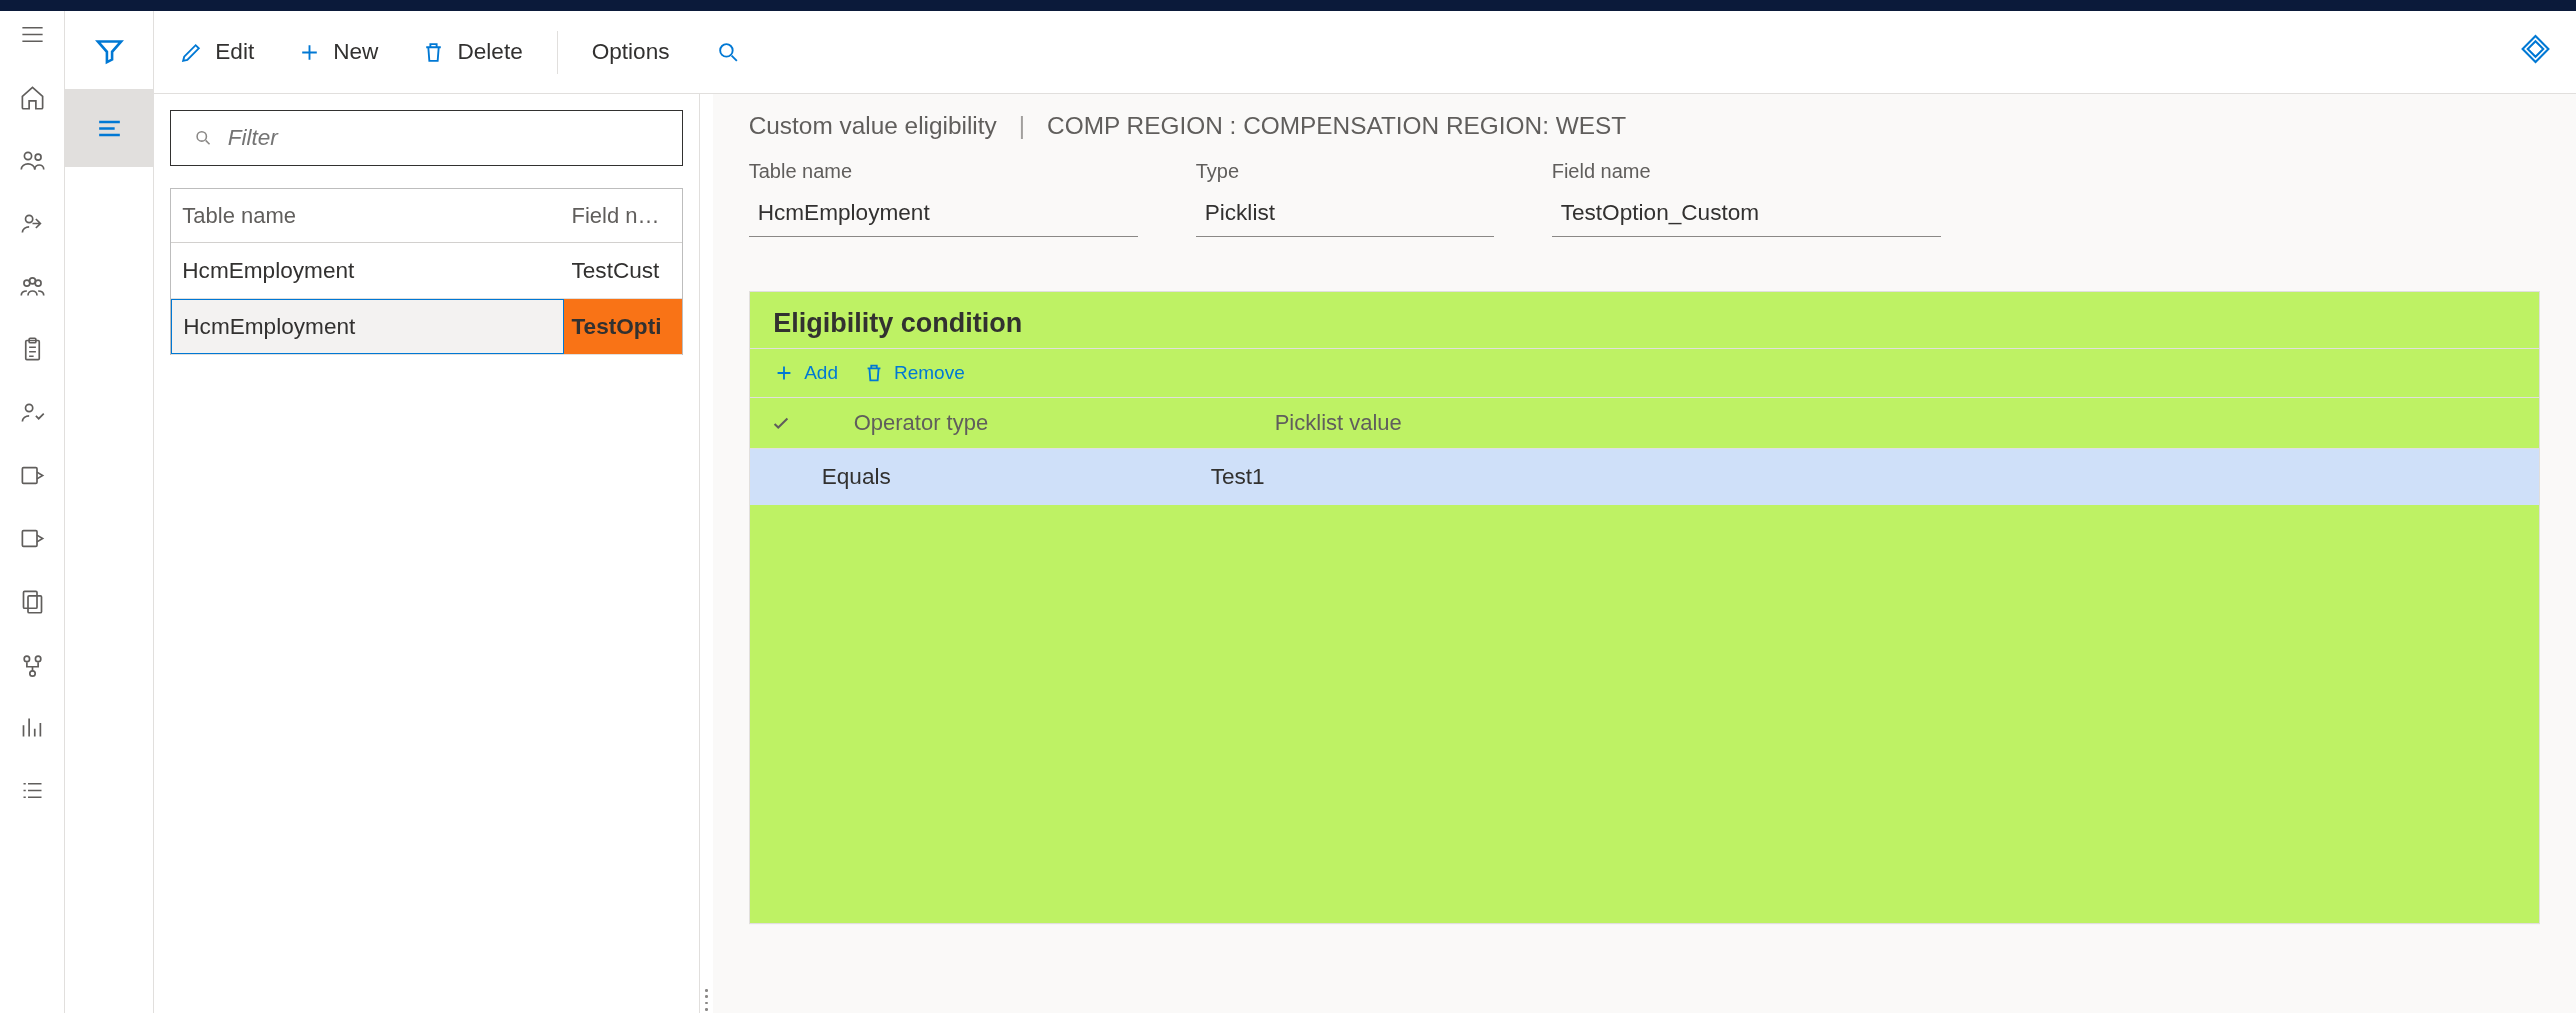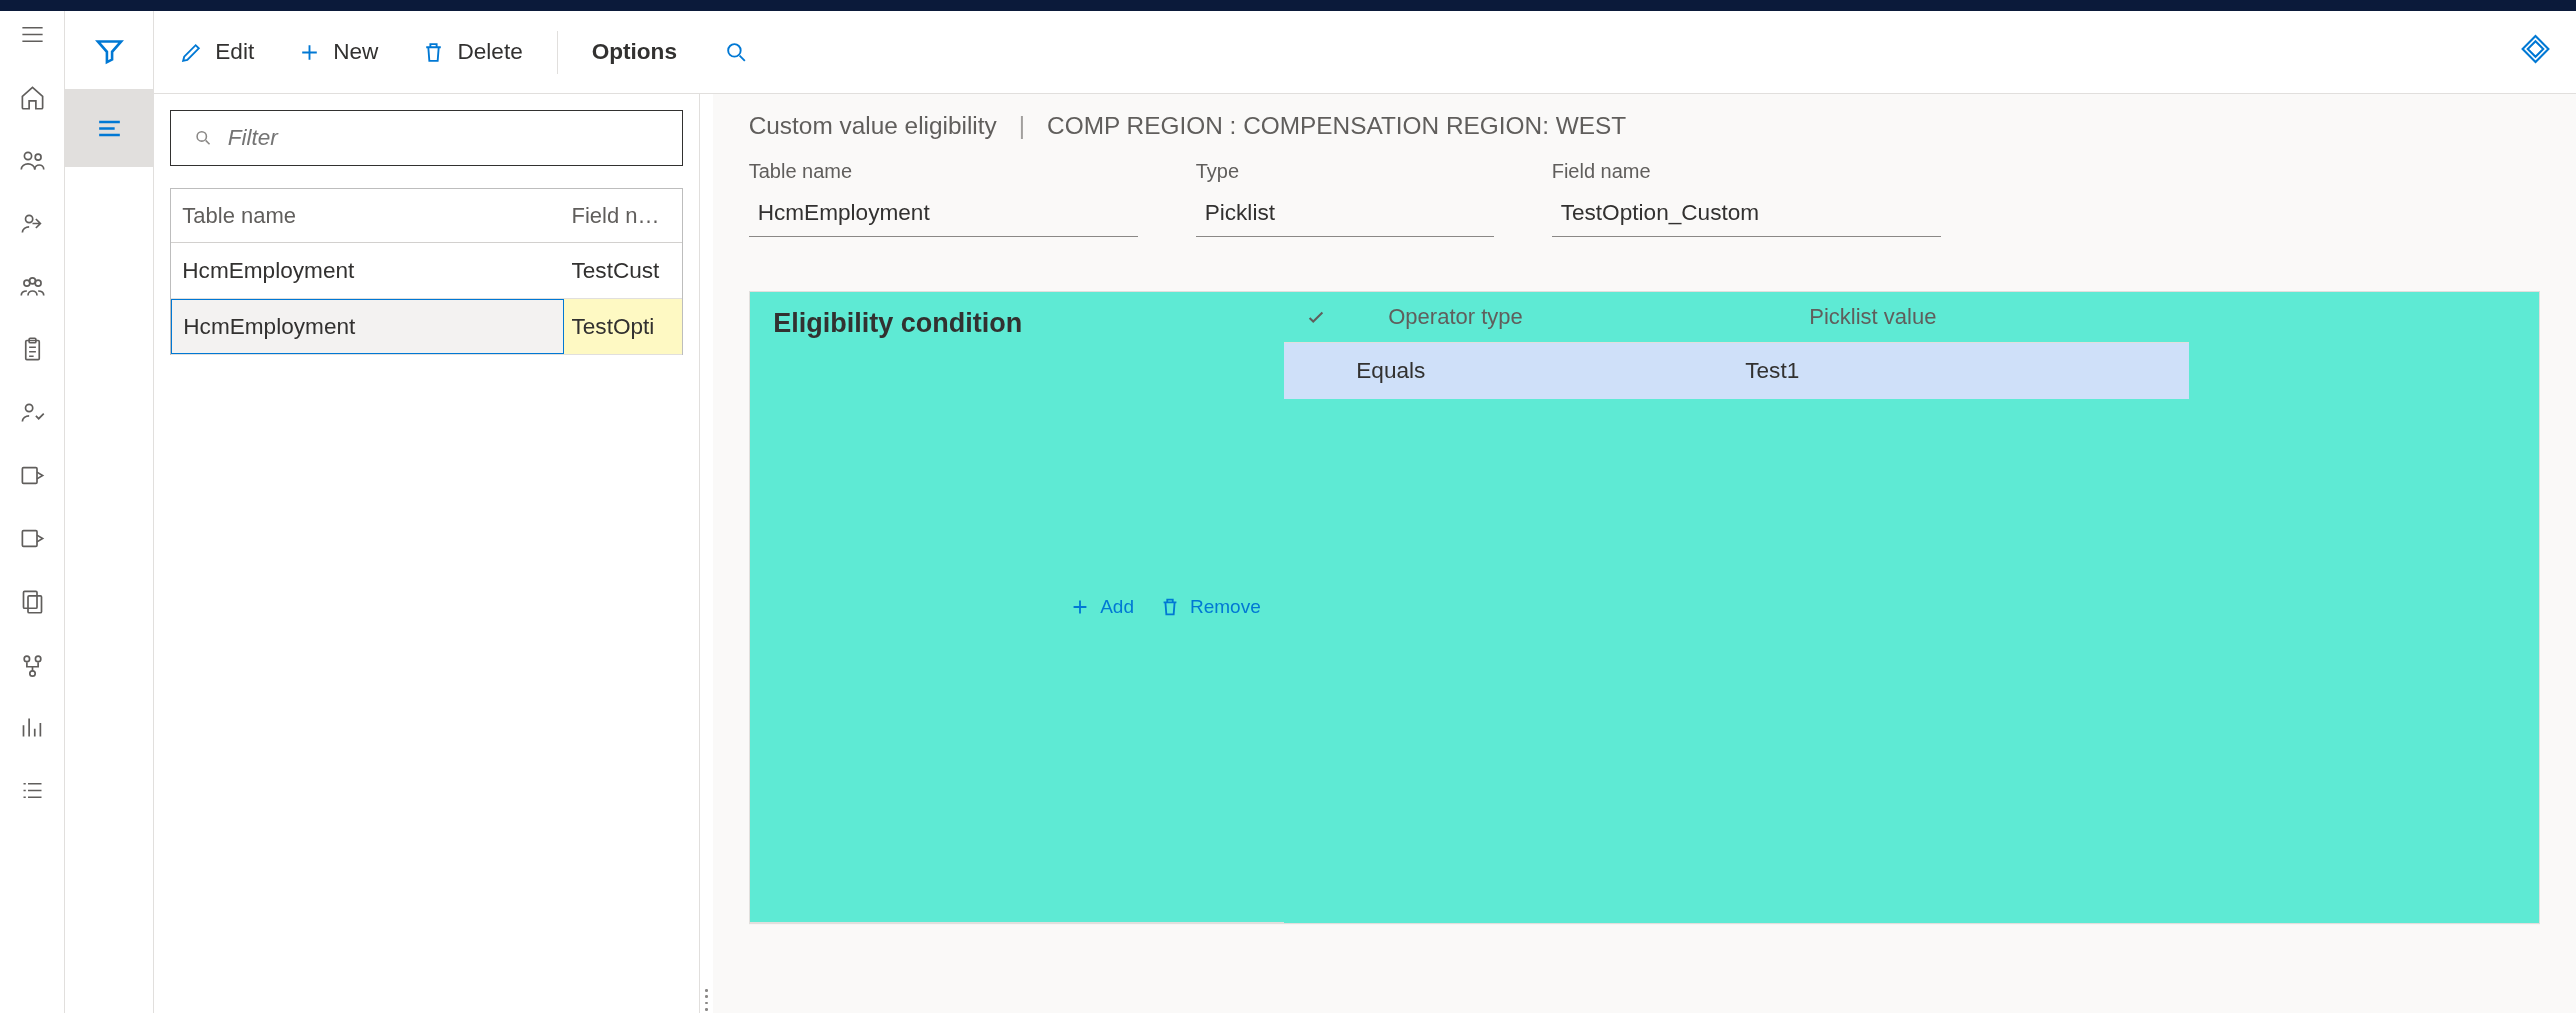--- a/index.html
+++ b/index.html
@@ -14,55 +14,55 @@
   .rail2 { width:89px; border-right:0.9px solid #e1dfdd; display:flex; flex-direction:column; align-items:center; }
   .rail2-btn { width:89px; height:78px; display:flex; align-items:center; justify-content:center; }
   .rail2-btn.active { background:#e1dfdd; }
   .rail2-btn svg { width:31px; height:31px; stroke:#0078d4; fill:none; stroke-width:2; }
   
   .main { flex:1; display:flex; flex-direction:column; position:relative; }
   
   .cmdbar { height:83px; border-bottom:0.9px solid #e1dfdd; display:flex; align-items:center; padding:0 16.3px; gap:25px; position:relative;}
   .cmdbtn { display:flex; align-items:center; gap:11px; color:#323130; padding:11px 9px; height:100%; }
   .cmdbtn svg { width:25px; height:25px; stroke:#0078d4; fill:none; stroke-width:1.8; }
-  .cmdbtn.bold { font-weight:700; }
+  .cmdbtn.bold { font-weight:400; }
   .divider { width:0.9px; height:43px; background:#e1dfdd; }
   .cmd-search { margin-left:3.6px; }
   .app-icon { position:absolute; right:25px; top:50%; transform:translateY(-50%); }
   .app-icon svg { width:31px; height:31px; stroke:#0078d4; fill:none; stroke-width:1.6; }
   
   .body { flex:1; display:flex; }
   
   .listpanel { width:546px; padding:16.3px 16.3px 0 16.3px; border-right:0.9px solid #e1dfdd; display:flex; flex-direction:column; position:relative;}
   .filterbox { border:1.6px solid #323130; height:56px; display:flex; align-items:center; padding:0 23px; gap:12.7px; }
   .filterbox svg { width:20px; height:20px; stroke:#8a8886; fill:none; stroke-width:2; }
   .filterbox input { border:none; outline:none; font-size:22.6px; width:100%; color:#605e5c; font-style:italic; background:transparent;}
   .list { margin-top:22px; border:0.9px solid #bdbdbd; border-bottom:none; }
   .list-header { display:flex; height:54px; align-items:center; border-bottom:0.9px solid #d2d0ce; color:#605e5c; font-size:22px;}
   .col1 { width:393px; padding-left:11px; }
   .col2 { flex:1; padding-left:7.2px; overflow:hidden; white-space:nowrap;}
   .list-row { display:flex; height:56px; align-items:center; border-bottom:0.9px solid #e1dfdd; font-size:22.6px; }
   .list-row.selected .col1cell { border:1.4px solid #0078d4; background:#f3f2f1; height:100%; display:flex; align-items:center;}
-  .list-row.selected .col2cell { background:#fef9c3; height:100%; display:flex; align-items:center;}
+  .list-row.selected .col2cell { background:#f97316; height:100%; display:flex; align-items:center;font-weight:bold;}
   .col1cell { width:393px; padding-left:11px; }
   .col2cell { flex:1; padding-left:7.2px; overflow:hidden; white-space:nowrap;}
   
   .splitter { width:12.7px; display:flex; align-items:center; justify-content:center; color:#8a8886; position:relative;}
   .splitter-dots { position:absolute; top:895px; display:flex; flex-direction:column; gap:3.6px;}
   .splitter-dots span { width:2.7px; height:2.7px; background:#8a8886; border-radius:50%; }
   
   .detail { flex:1; padding:18px 36px 0 36px; background:#faf9f8; display:flex; flex-direction:column;}
   .breadcrumb { font-size:24.4px; color:#605e5c; display:flex; align-items:center; gap:22px; margin-bottom:11px;}
   .breadcrumb .sep { color:#a19f9d; }
   .formrow { display:flex; gap:58px; margin-top:9px; }
   .field { display:flex; flex-direction:column; width:389px; }
   .field-label { font-size:20px; color:#605e5c; margin-bottom:7.2px; }
   .field-input { height:47px; border:none; border-bottom:1.4px solid #8a8886; background:transparent; font-size:22.6px; padding:0 9px; display:flex; align-items:center;}
   .field.small { width:298px; }
-  .section-card { margin-top:54px; background:#5eead4; border:0.9px solid #e1dfdd; flex:1; max-height:633px; display:flex; flex-direction:row;  box-shadow:0 0.9px 0 rgba(0,0,0,0.02);}
+  .section-card { margin-top:54px; background:#bef264; border:0.9px solid #e1dfdd; flex:1; max-height:633px; display:flex; flex-direction:column;  box-shadow:0 0.9px 0 rgba(0,0,0,0.02);}
   .section-title { font-size:27px; font-weight:600; padding:16.3px 23.5px 9px 23.5px; border-bottom:0.9px solid #e1dfdd;}
   .section-toolbar { display:flex; gap:25px; padding:12.7px 23.5px; align-items:center; border-bottom:0.9px solid #e1dfdd;}
   .tbtn { display:flex; align-items:center; gap:9px; color:#0078d4; font-size:19px;}
   .tbtn svg { width:22px; height:22px; stroke:#0078d4; fill:none; stroke-width:2; }
   .grid { display:flex; flex-direction:column;}
   .grid-header { display:flex; height:51px; align-items:center; border-bottom:0.9px solid #e1dfdd; color:#605e5c; font-size:22px;gap:32px; }
   .gcol-check { width:63px; display:flex; justify-content:center;}
   .gcol-op { width:389px; padding-left:9px;}
   .gcol-val { width:389px; padding-left:9px;}
   .grid-row { display:flex; height:56px; align-items:center; background:#cfe0f9; font-size:22.6px;}

